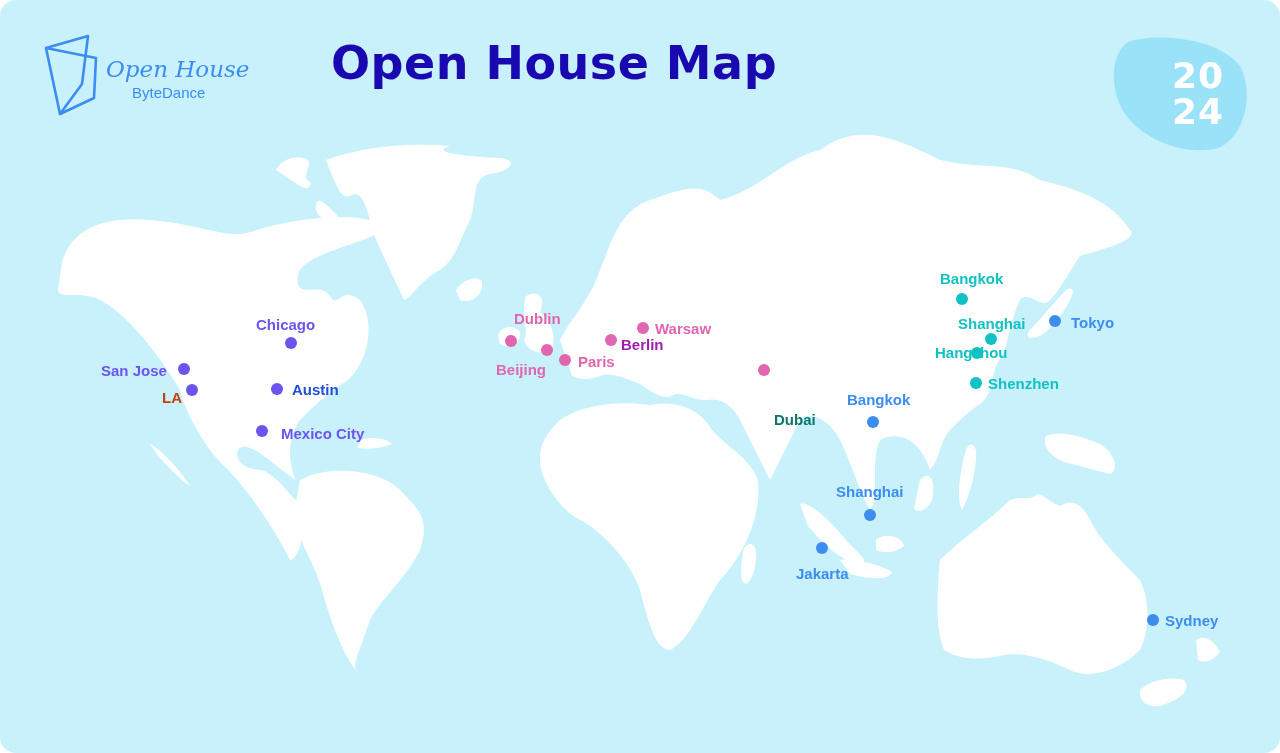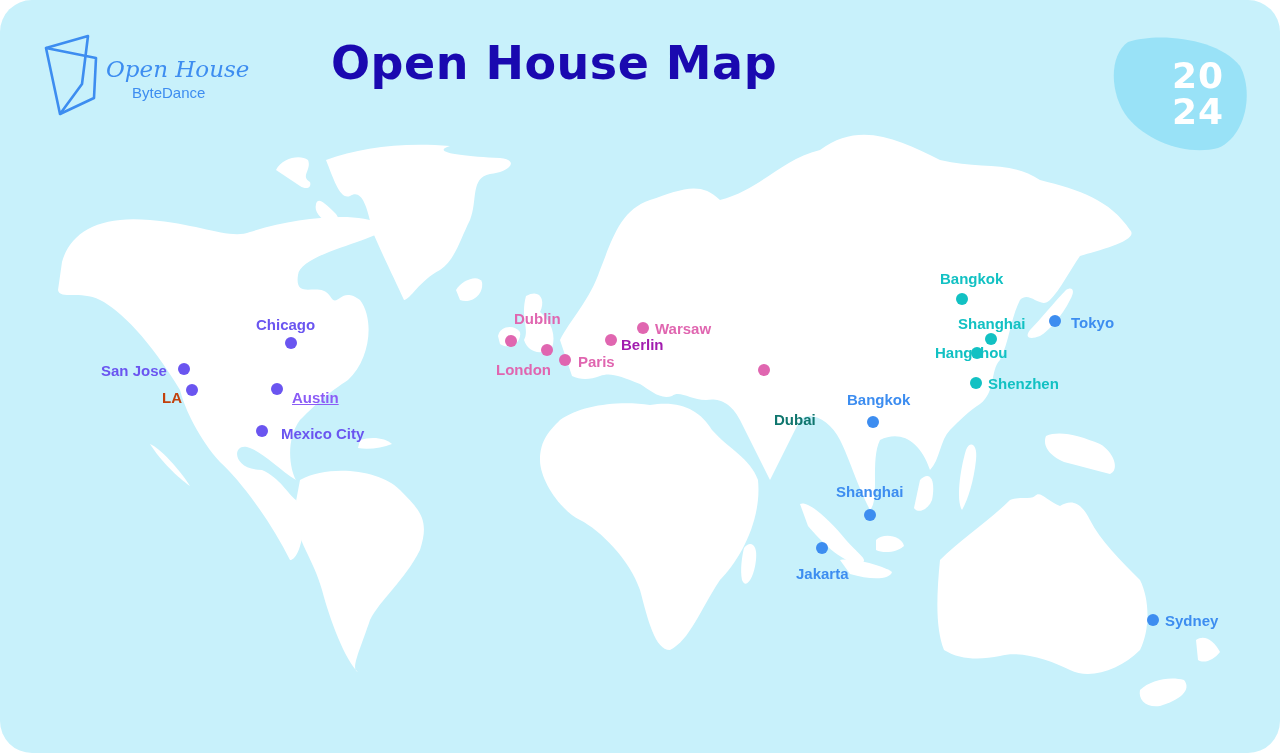--- a/index.html
+++ b/index.html
@@ -1,17 +1,17 @@
 <!DOCTYPE html>
 <html><head>
 <meta charset="utf-8">
 <style>
   html,body{margin:0;padding:0;background:#ffffff;}
   body{width:1280px;height:753px;overflow:hidden;position:relative;font-family:"Liberation Sans","DejaVu Sans",sans-serif;}
-  .card{position:absolute;left:0;top:0;width:1280px;height:753px;background:#c8f1fb;border-radius:32px;overflow:hidden;}
+  .card{position:absolute;left:0;top:0;width:1280px;height:753px;background:#c8f1fb;border-radius:16px;overflow:hidden;}
   .map-svg{position:absolute;left:0;top:0;width:1280px;height:753px;}
   .title{position:absolute;left:0;width:1108px;top:36px;text-align:center;font-weight:700;font-size:46px;color:#1a09b0;letter-spacing:0.5px;font-family:"DejaVu Sans","Liberation Sans",sans-serif;}
   .logo{position:absolute;left:40px;top:32px;width:220px;height:90px;}
   .logo-text1{position:absolute;left:66px;top:24px;font-family:"DejaVu Serif","Liberation Serif",serif;font-style:italic;font-size:23px;color:#3d8df0;white-space:nowrap;}
   .logo-text2{position:absolute;left:92px;top:52px;font-size:15px;color:#3d8df0;white-space:nowrap;}
   .year-badge{position:absolute;left:1108px;top:32px;width:140px;height:120px;}
   .year-text{position:absolute;left:1172px;top:58px;font-family:"DejaVu Sans","Liberation Sans",sans-serif;font-weight:700;font-size:36px;line-height:36px;color:#ffffff;letter-spacing:1px;}
   .dot{position:absolute;width:12px;height:12px;border-radius:50%;}
   .lbl{position:absolute;font-weight:700;font-size:15px;white-space:nowrap;}
 </style>
@@ -79,27 +79,27 @@
   </div>
 
   <div id="cities">
       <div class="dot" style="left: 285px; top: 337px; background: rgb(106, 85, 240);"></div>
       <div class="lbl" style="left: 256px; top: 316px; color: rgb(106, 85, 240);">Chicago</div>
       <div class="dot" style="left: 178px; top: 363px; background: rgb(106, 85, 240);"></div>
       <div class="lbl" style="left: 101px; top: 362px; color: rgb(106, 85, 240);">San Jose</div>
       <div class="dot" style="left: 186px; top: 384px; background: rgb(106, 85, 240);"></div>
       <div class="lbl" style="left: 162px; top: 389px; color: #c2410c;">LA</div>
       <div class="dot" style="left: 271px; top: 383px; background: rgb(106, 85, 240);"></div>
-      <div class="lbl" style="left: 292px; top: 389px; color: #8b5cf6; text-decoration: underline;">Austin</div>
+      <div class="lbl" style="left: 292px; top: 381px; color: #1d4ed8;">Austin</div>
       <div class="dot" style="left: 256px; top: 425px; background: rgb(106, 85, 240);"></div>
       <div class="lbl" style="left: 281px; top: 425px; color: rgb(106, 85, 240);">Mexico City</div>
       <div class="dot" style="left: 505px; top: 335px; background: rgb(224, 102, 176);"></div>
       <div class="lbl" style="left: 514px; top: 310px; color: rgb(224, 102, 176);">Dublin</div>
       <div class="dot" style="left: 541px; top: 344px; background: rgb(224, 102, 176);"></div>
-      <div class="lbl" style="left: 496px; top: 361px; color: rgb(224, 102, 176);">London</div>
+      <div class="lbl" style="left: 496px; top: 361px; color: rgb(224, 102, 176);">Beijing</div>
       <div class="dot" style="left: 559px; top: 354px; background: rgb(224, 102, 176);"></div>
       <div class="lbl" style="left: 578px; top: 353px; color: rgb(224, 102, 176);">Paris</div>
       <div class="dot" style="left: 605px; top: 334px; background: rgb(224, 102, 176);"></div>
       <div class="lbl" style="left: 621px; top: 336px; color: #a21caf;">Berlin</div>
       <div class="dot" style="left: 637px; top: 322px; background: rgb(224, 102, 176);"></div>
       <div class="lbl" style="left: 655px; top: 320px; color: rgb(224, 102, 176);">Warsaw</div>
       <div class="dot" style="left: 758px; top: 364px; background: rgb(224, 102, 176);"></div>
       <div class="lbl" style="left: 774px; top: 363px; color: #0f766e; margin-top: 48px;">Dubai</div>
       <div class="dot" style="left: 956px; top: 293px; background: rgb(18, 193, 195);"></div>
       <div class="lbl" style="left: 940px; top: 270px; color: rgb(18, 193, 195);">Bangkok</div>

